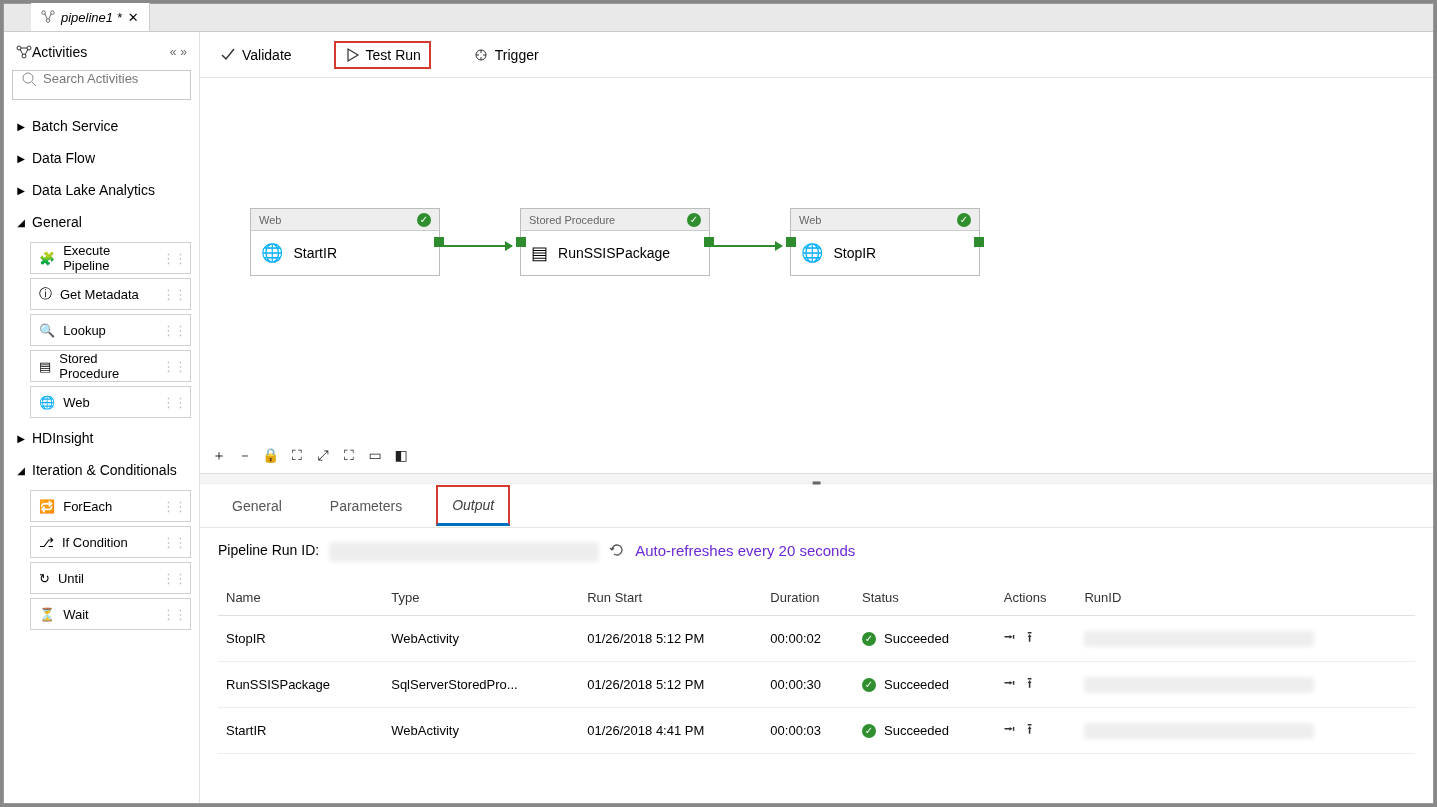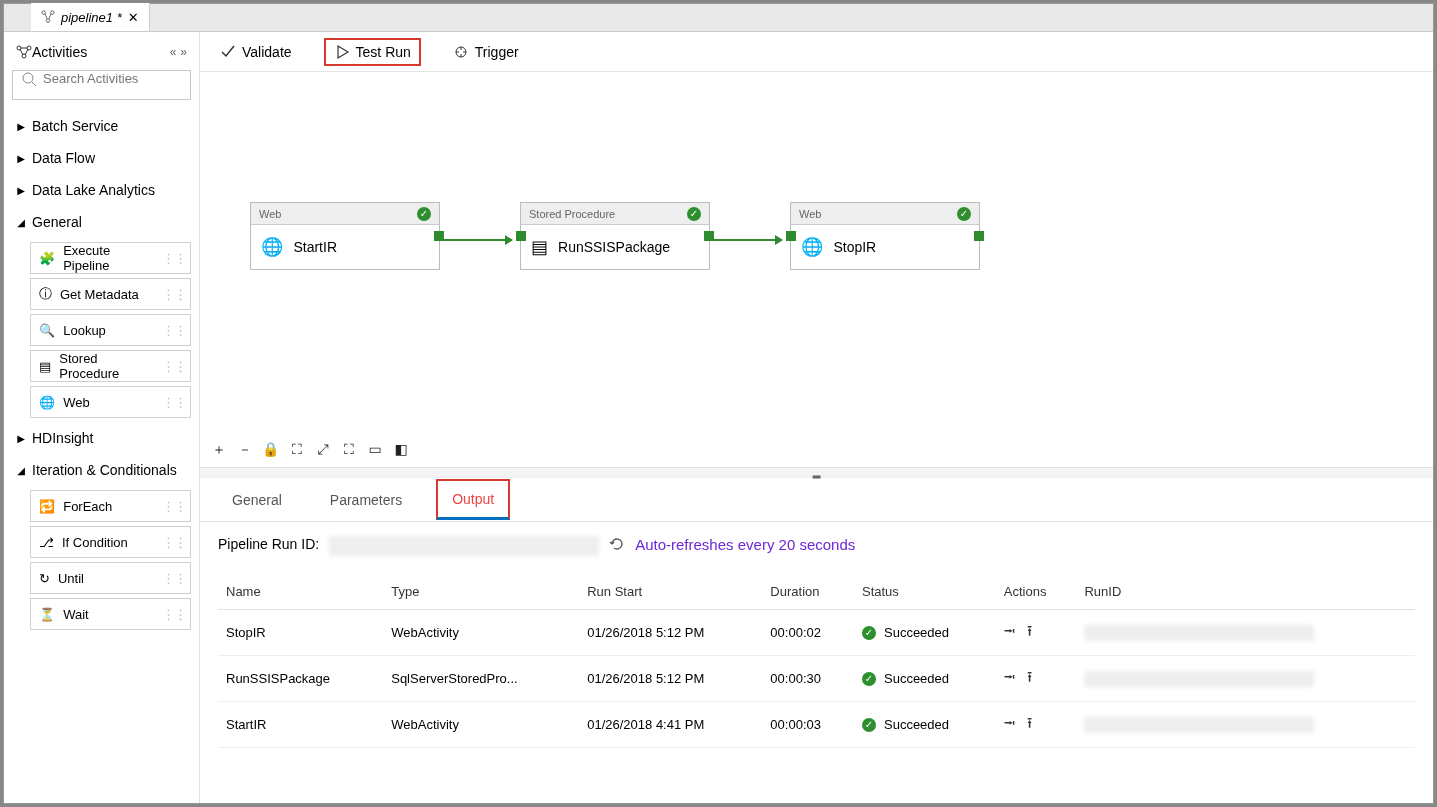--- a/index.html
+++ b/index.html
@@ -13,38 +13,38 @@
 .sidebar { width: 196px; border-right: 1px solid #e0e0e0; padding: 8px 8px; overflow-y: auto; }
 .activities-head { display: flex; align-items: center; justify-content: space-between; padding: 4px 4px 10px 4px; }
 .activities-head-left { display:flex; align-items:flex-end; gap:0; font-size: 14px; }
 .activities-head-right { display:flex; gap:4px; color:#666; font-size:12px;}
 .searchbox { display:flex; align-items:flex-start; border:1px solid #c8c8c8; height:30px; padding:0 8px; gap:6px; color:#767676; font-size:13px; margin-bottom:10px;}
 .cat { display:flex; align-items:center; gap:6px; padding:8px 4px; font-size:14px; cursor:pointer;}
 .cat .caret { width:10px; text-align:center; font-size:10px;}
 .activity-item { display:flex; align-items:center; border:1px solid #d0d0d0; margin:4px 0 4px 18px; height:32px; padding:0 4px 0 8px; font-size:13px; gap:8px; cursor:grab;}
 .activity-item .grip { margin-left:auto; color:#bbb; letter-spacing:-1px;}
 .main { flex:1; display:flex; flex-direction:column; }
-.toolbar { height:40px; border-bottom:1px solid #e5e5e5; display:flex; align-items:center; padding:0 12px; gap:24px; font-size:14px;}
+.toolbar { height:46px; border-bottom:1px solid #e5e5e5; display:flex; align-items:center; padding:0 12px; gap:34px; font-size:14px;}
 .tbtn { display:flex; align-items:center; gap:6px; padding:4px 8px; cursor:pointer;}
 .highlight { border:2px solid #d43a2f; }
 .canvas { flex:1; position:relative; background:#fff; }
 .node { position:absolute; width:190px; border:1px solid #bcbcbc; background:#fff; }
 .node-head { background:#eee; height:22px; font-size:11px; color:#666; display:flex; align-items:center; padding:0 8px; justify-content:space-between; border-bottom:1px solid #ccc;}
 .node-body { height:44px; display:flex; align-items:center; gap:10px; padding:0 10px; font-size:14px;}
 .check { width:14px; height:14px; border-radius:50%; background:#2f8f2f; display:inline-flex; align-items:center; justify-content:center; color:#fff; font-size:10px;}
 .port { position:absolute; width:10px; height:10px; background:#2e8b2e; top:50%; transform:translateY(-50%);}
 .arrow { position:absolute; height:2px; background:#2e8b2e;}
 .arrow::after{content:""; position:absolute; right:-1px; top:-4px; border-left:8px solid #2e8b2e; border-top:5px solid transparent; border-bottom:5px solid transparent;}
 .canvastools{position:absolute; bottom:8px; left:10px; display:flex; gap:8px; font-size:14px; color:#222;}
 .canvastools span{cursor:pointer; width:18px; text-align:center;}
 .bottom { border-top:1px solid #ddd; background:#fff; }
 .resize-grip{height:10px; background:#f4f4f4; border-bottom:1px solid #eee; display:flex; justify-content:center; align-items:center; color:#666; font-size:10px;}
 .btabs { display:flex; gap:20px; padding:0 18px; border-bottom:1px solid #e5e5e5; height:44px; align-items:center; font-size:14px;}
 .btab { padding:10px 14px; color:#555; cursor:pointer;}
-.btab.active{ color:#ef4444; border-bottom:3px solid #0070c0;}
+.btab.active{ color:#404040; border-bottom:3px solid #0070c0;font-style:italic;}
 .output { padding:14px 18px 0 18px; font-size:14px;}
 .runid-row{display:flex; align-items:flex-start; gap:10px; margin-bottom:18px;}
 .runid-blur{width:270px; height:20px; background:#eee; filter:blur(2px); border-radius:3px;}
 .auto{color:#6d28d9; font-size:15px;}
 table{ width:100%; border-collapse:collapse; font-size:13px;}
 th{ text-align:left; font-weight:400; padding:10px 8px; border-bottom:1px solid #e0e0e0; color:#333;}
 td{ padding:10px 8px; border-bottom:1px solid #eee;}
 .status-cell{display:flex; align-items:center; gap:8px;}
 .actions-cell{display:flex; gap:12px; font-size:15px; color:#333;}
 .blurcell{width:230px; height:16px; background:#eee; filter:blur(2px); border-radius:3px;}

